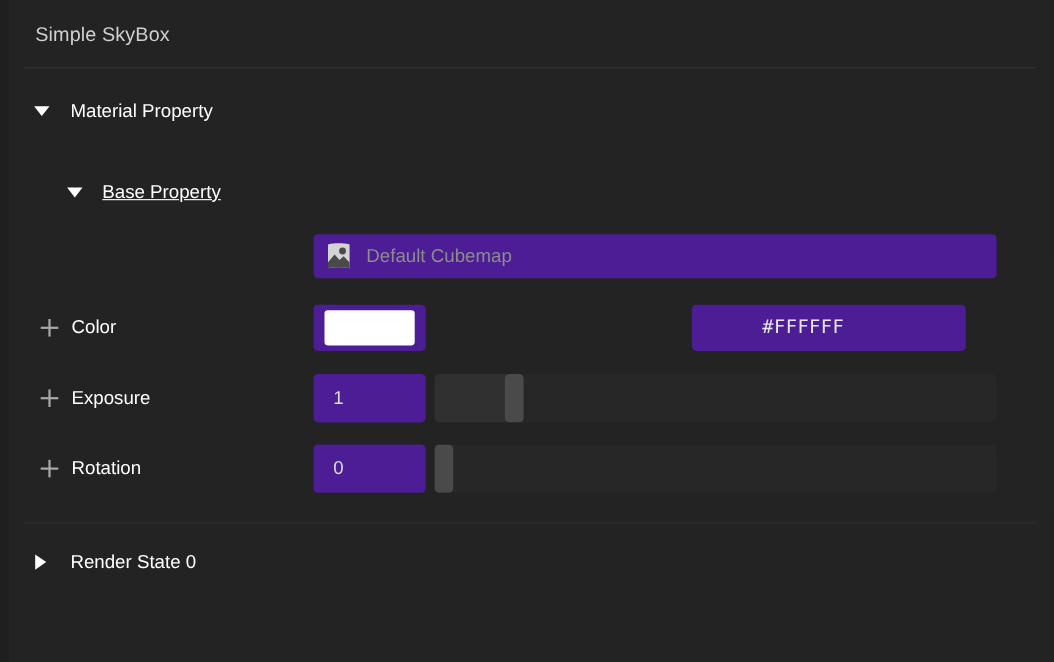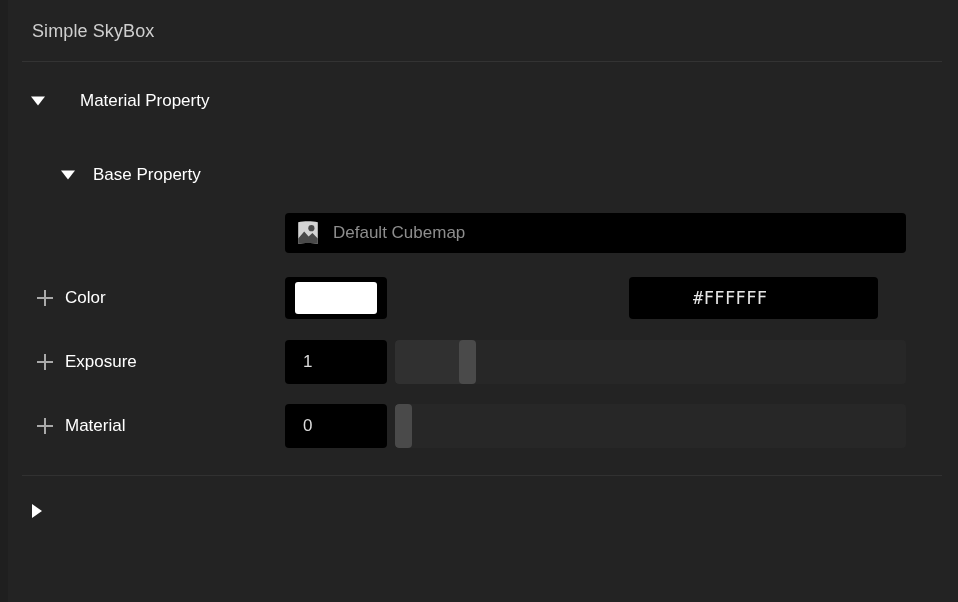--- a/index.html
+++ b/index.html
@@ -120,21 +120,21 @@
   .plus::after {
     left: 7px; top: 0;
     width: 1.6px; height: 16px;
   }
 
   
   .field {
     position: absolute;
     top: 50%;
     transform: translateY(-50%);
-    background: #000000;
+    background: #4c1d95;
     border-radius: 4px;
     box-sizing: border-box;
   }
 
   .texture-field {
     display: flex;
     align-items: center;
     height: 40px;
     padding-left: 10px;
   }
@@ -233,26 +233,26 @@
 
   <div class="left-gutter"></div>
 
   <div class="panel-header">
     <div class="panel-title">Simple SkyBox</div>
     <div class="header-rule"></div>
   </div>
 
   <div class="row" style="top:79px;">
     <span class="tri tri-down" style="left:31px;"></span>
-    <span class="row-label" style="left:80px;">Material Property</span>
+    <span class="row-label" style="left:64px;">Material Property</span>
   </div>
 
   <div class="row" style="top:153px;">
     <span class="tri tri-down" style="left:61px;"></span>
-    <span class="row-label" style="left:93px;">Base Property</span>
+    <span class="row-label" style="left:93px;text-decoration:underline;">Base Property</span>
   </div>
 
   <div class="row" style="top:211px;">
     <div class="field texture-field" style="left:285px; width:621px;">
       <svg class="tex-icon" viewBox="0 0 26 24">
         <path d="M3.2 1.2 C9 -0.1 17 -0.1 22.8 1.2 L22.8 22.8 C17 21.6 9 21.6 3.2 22.8 Z" fill="#d4d4d4"></path>
         <path d="M3.2 17.4 L9.2 10.4 L13.6 15.4 L17.4 12 L22.8 17.6 L22.8 22.8 C17 21.6 9 21.6 3.2 22.8 Z" fill="#4a4a4a"></path>
         <circle cx="16.4" cy="7.2" r="3.1" fill="#4a4a4a"></circle>
       </svg>
       <span class="tex-name">Default Cubemap</span>
@@ -277,29 +277,30 @@
       <span class="num-text">1</span>
     </div>
     <div class="slider" style="left:395px; width:511px;">
       <div class="slider-fill" id="exposure-fill" style="width: 72.5px;"></div>
       <div class="slider-handle" id="exposure-handle" style="left: 64px;"></div>
     </div>
   </div>
 
   <div class="row" style="top:404px;">
     <span class="plus" style="left:37px;"></span>
-    <span class="row-label" style="left:65px;">Material</span>
+    <span class="row-label" style="left:65px;">Rotation</span>
     <div class="field num-field" style="left:285px; width:102px;">
       <span class="num-text">0</span>
     </div>
     <div class="slider" style="left:395px; width:511px;">
       <div class="slider-fill" id="rotation-fill" style="width: 8.5px;"></div>
       <div class="slider-handle" id="rotation-handle" style="left: 0px;"></div>
     </div>
   </div>
 
   <div class="section-rule" style="top:475px;"></div>
 
   <div class="row" style="top:489px;">
     <span class="tri tri-right" style="left:32px;"></span>
+    <span class="row-label" style="left:64px;">Render State 0</span>
   </div>
 
 </div>
 
 </body></html>

